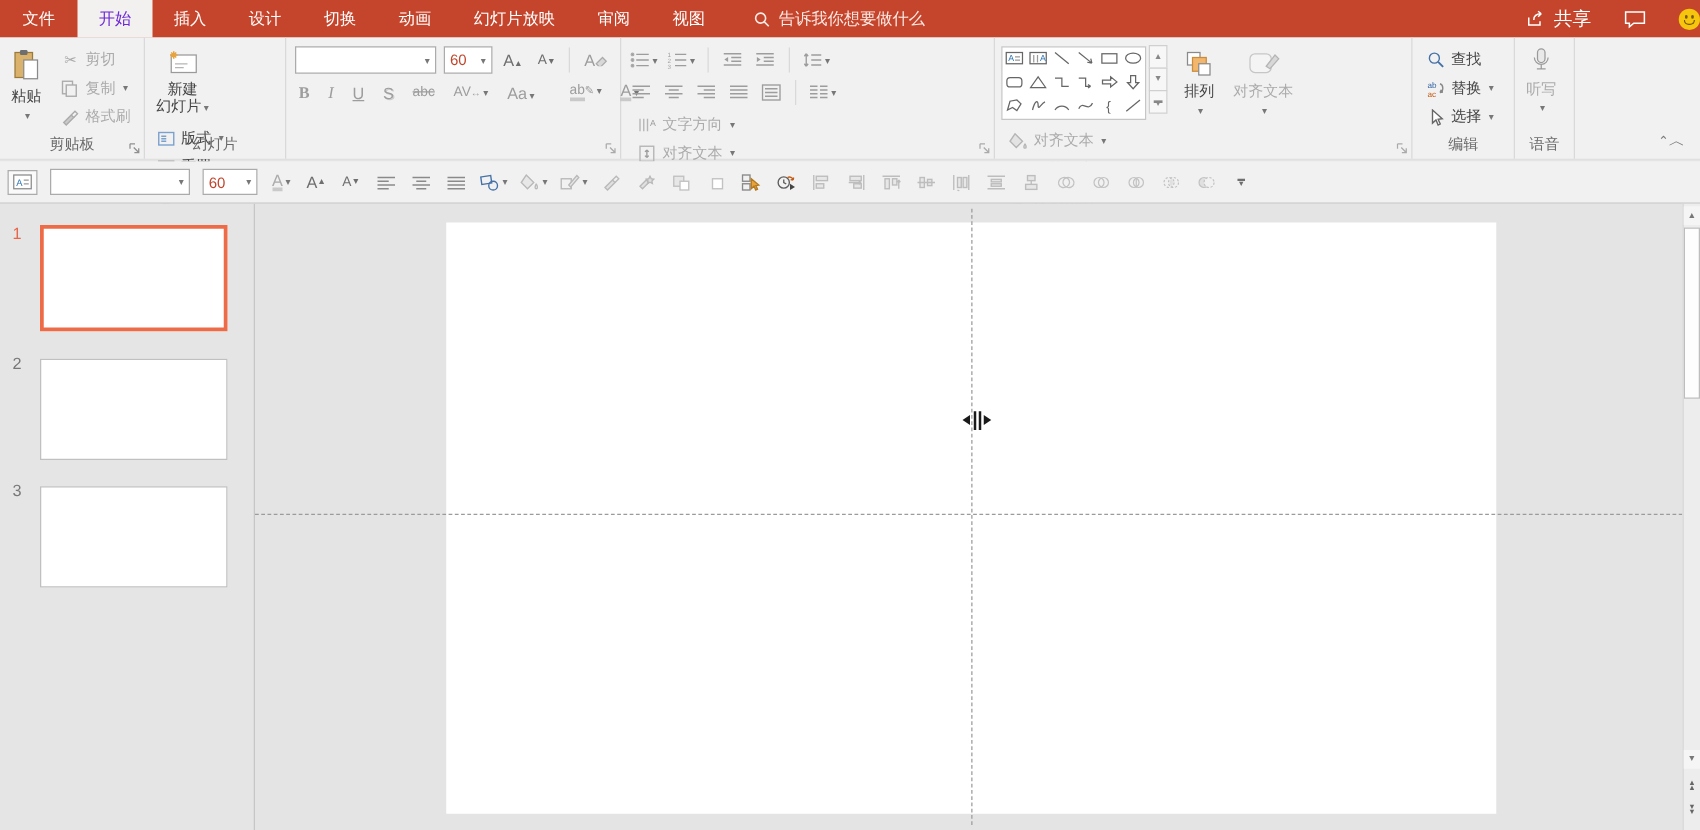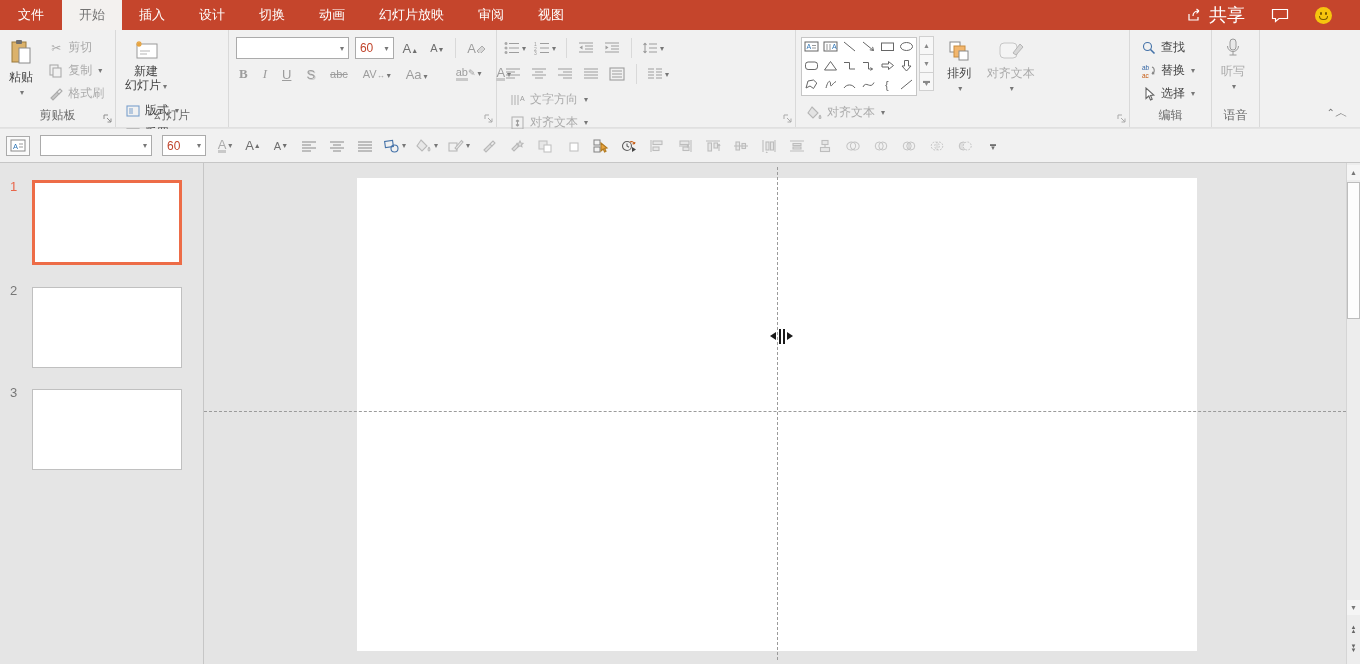--- a/index.html
+++ b/index.html
@@ -4,23 +4,23 @@
 <style>
   * { margin:0; padding:0; box-sizing:border-box; }
   html,body { width:1360px; height:664px; overflow:hidden;
     font-family:"Liberation Sans","DejaVu Sans",sans-serif; font-size:12px; background:#E4E4E4; }
 
   
   .titlebar { position:absolute; left:0; top:0; width:1360px; height:30px;
     background:#C5452C; display:flex; align-items:stretch; color:#fff; }
   .tab { padding:0 17px; display:flex; align-items:center; font-size:13px; cursor:default; }
   .tab.file { padding:0 18px; }
-  .tab.active { background:#F3F1EF; color:#737373; }
+  .tab.active { background:#F3F1EF; color:#6d28d9; }
   .tb-search { display:flex; align-items:center; gap:7px; margin-left:22px; font-size:13px; color:#FBEAE5; }
-  .tb-right { margin-left:auto; display:flex; align-items:center; gap:26px; padding-right:28px; font-size:18px; }
+  .tb-right { margin-left:auto; display:flex; align-items:center; gap:26px; font-size:15px; }
   .share { display:flex; align-items:center; gap:6px; }
   .smiley { width:17px; height:17px; border-radius:50%; background:#F6C50E; position:relative; }
   .smiley i { position:absolute; width:2px; height:3px; background:#7a5a00; top:5px; border-radius:1px;}
   .smiley i.l{left:5px;} .smiley i.r{right:5px;}
   .smiley u { position:absolute; left:4px; top:9px; width:9px; height:4px; border:1px solid #7a5a00;
     border-top:none; border-radius:0 0 8px 8px; }
 
   
   .ribbon { position:absolute; left:0; top:30px; width:1360px; height:98px; background:#F1F1F1;
     display:flex; border-bottom:1px solid #E0E0E0; }
@@ -99,20 +99,27 @@
 <div class="titlebar">
   <span class="tab file">文件</span>
   <span class="tab active">开始</span>
   <span class="tab">插入</span>
   <span class="tab">设计</span>
   <span class="tab">切换</span>
   <span class="tab">动画</span>
   <span class="tab">幻灯片放映</span>
   <span class="tab">审阅</span>
   <span class="tab">视图</span>
+  <span class="tb-search">
+    <svg width="13" height="13" viewBox="0 0 13 13">
+        <circle cx="5.5" cy="5.5" r="4" stroke="#FBEAE5" fill="none" stroke-width="1.3"></circle>
+        <line x1="8.5" y1="8.5" x2="12" y2="12" stroke="#FBEAE5" stroke-width="1.3"></line>
+      </svg>
+    <span>告诉我你想要做什么</span>
+  </span>
   <span class="tb-right">
     <span class="share">
       <svg width="16" height="14" viewBox="0 0 16 14">
           <path d="M2 6 V12 H11 V9" stroke="#fff" fill="none" stroke-width="1.2"></path>
           <path d="M6 8 C6 4 9 3 12 3 M12 3 L9.5 1 M12 3 L9.5 5.4" stroke="#fff" fill="none" stroke-width="1.2"></path>
         </svg>
       <span>共享</span>
     </span>
     <svg width="18" height="15" viewBox="0 0 18 15">
         <path d="M1.5 1.5 H16.5 V10.5 H8 L4.5 13.5 V10.5 H1.5 Z" stroke="#fff" fill="none" stroke-width="1.2"></path>

